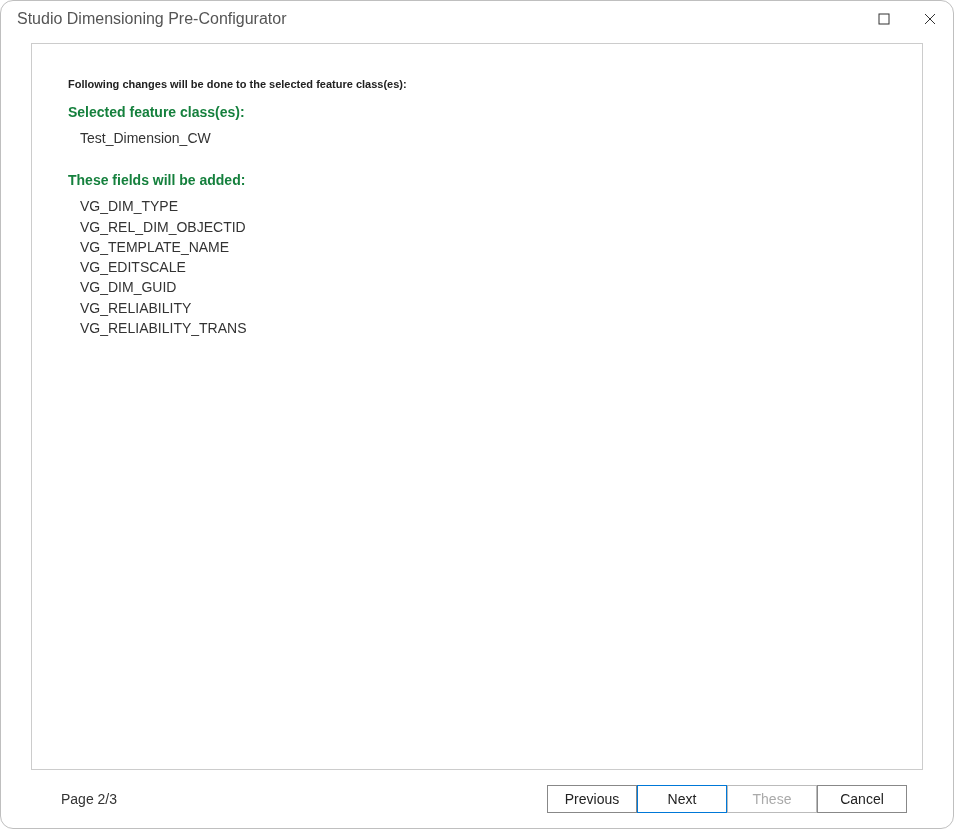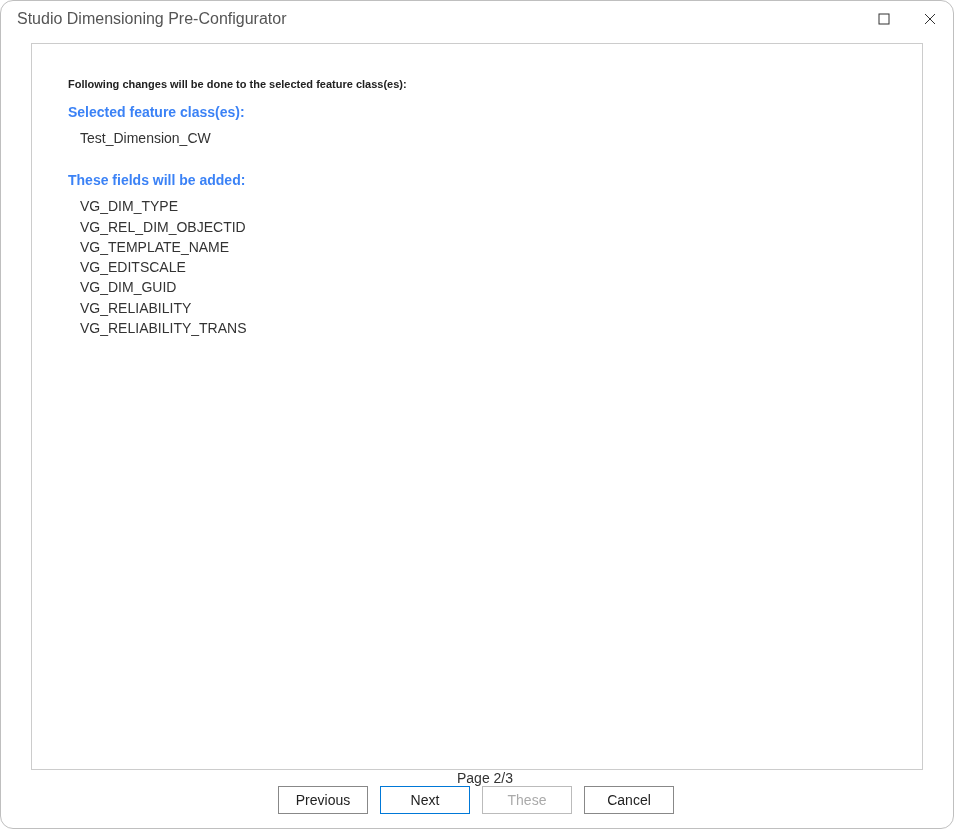--- a/index.html
+++ b/index.html
@@ -73,49 +73,48 @@
     }
     .heading {
       font-size: 11px;
       font-weight: 600;
       color: #222;
       margin-bottom: 14px;
     }
     .subheading {
       font-size: 14px;
       font-weight: 600;
-      color: #3b82f6;
+      color: #15803d;
       margin-top: 12px;
       margin-bottom: 8px;
     }
     .indented-list {
       margin-left: 12px;
       margin-bottom: 24px;
     }
     .list-item {
       font-size: 14px;
       color: #333;
       line-height: 1.45;
       font-weight: 400;
     }
     .footer {
       height: 58px;
       display: flex;
       align-items: center;
+      justify-content: space-between;
       padding: 0 14px 0 14px;
-      flex-direction: column;
     }
     .page-indicator {
       font-size: 14px;
       color: #333;
       padding-left: 16px;
     }
     .footer-buttons {
       display: flex;
-      gap: 12px;
       padding-right: 2px;
     }
     .btn {
       min-width: 90px;
       height: 28px;
       border: 1px solid #888;
       background: #ffffff;
       font-size: 14px;
       color: #222;
       cursor: pointer;

